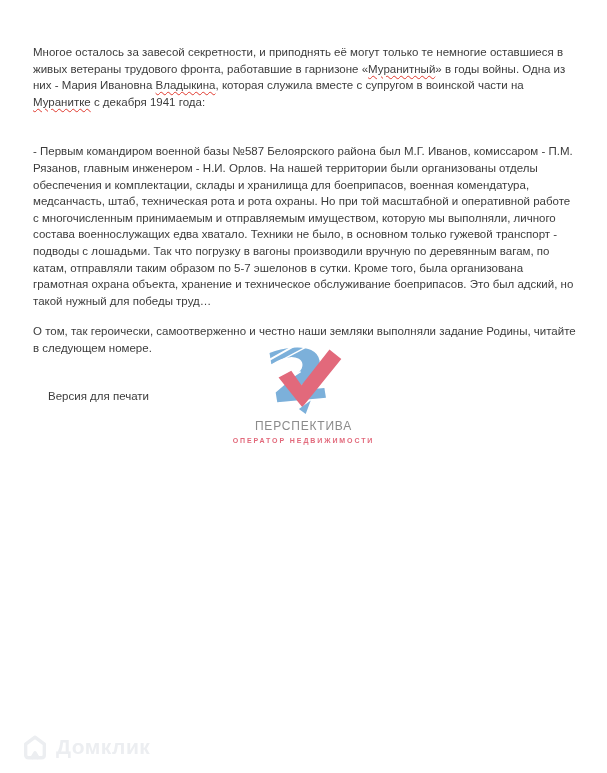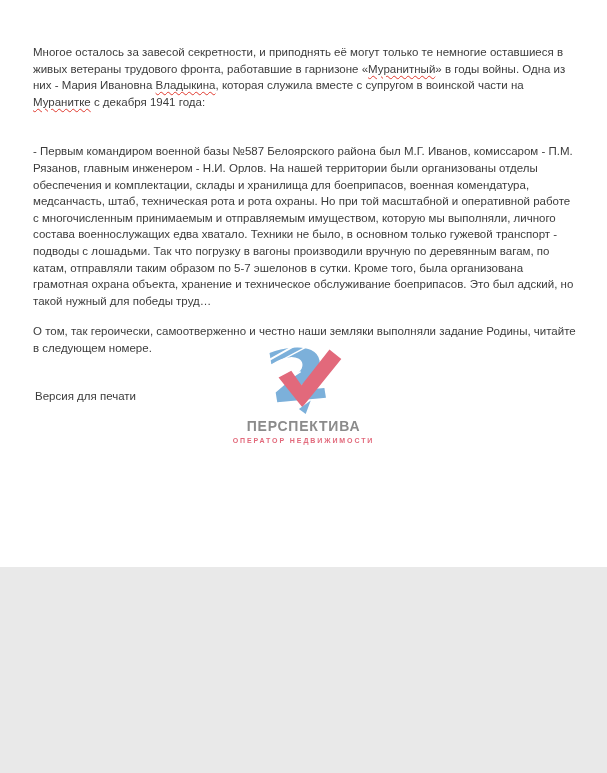--- a/index.html
+++ b/index.html
@@ -1,20 +1,20 @@
 <!DOCTYPE html>
 <html><head>
 <meta charset="utf-8">
 <style>
   * { margin: 0; padding: 0; box-sizing: border-box; }
   html, body { background: #e9e9e9; }
   .doc {
     position: relative;
     width: 607px;
-    height: 567px;
+    height: 773px;
     margin: 0 auto;
     background: #ffffff;
     overflow: hidden;
     font-family: "Liberation Sans", sans-serif;
   }
   .text-col {
     position: absolute;
     left: 33px;
     top: 44px;
     width: 544px;
@@ -27,39 +27,39 @@
   .para:nth-child(3) { margin-bottom: 31px; }
   .misspelled {
     text-decoration: underline;
     text-decoration-style: wavy;
     text-decoration-color: var(--squiggle-red, #e0392e);
     text-decoration-thickness: 1px;
     text-underline-offset: 2px;
   }
   .print-link {
     display: inline-block;
-    margin-left: 2px;
+    margin-left: 15px;
     color: var(--text-color, #3c3c3c);
     font-size: 11.5px;
     text-decoration: none;
     cursor: pointer;
   }
   .logo {
     position: absolute;
     top: 336px;
     left: 50%;
     transform: translateX(-50%);
     width: 170px;
     text-align: center;
   }
   .logo-mark { display: block; margin: 0 auto 2px auto; }
   .logo-title {
     color: var(--logo-gray, #8b8b8b);
-    font-size: 14px;
-    font-weight: 700;
+    font-size: 12px;
+    font-weight: 400;
     letter-spacing: 0.8px;
     line-height: 20px;
   }
   .logo-subtitle {
     color: var(--logo-pink, #e2697b);
     font-size: 7px;
     font-weight: bold;
     letter-spacing: 1.9px;
     line-height: 10px;
     white-space: nowrap;

